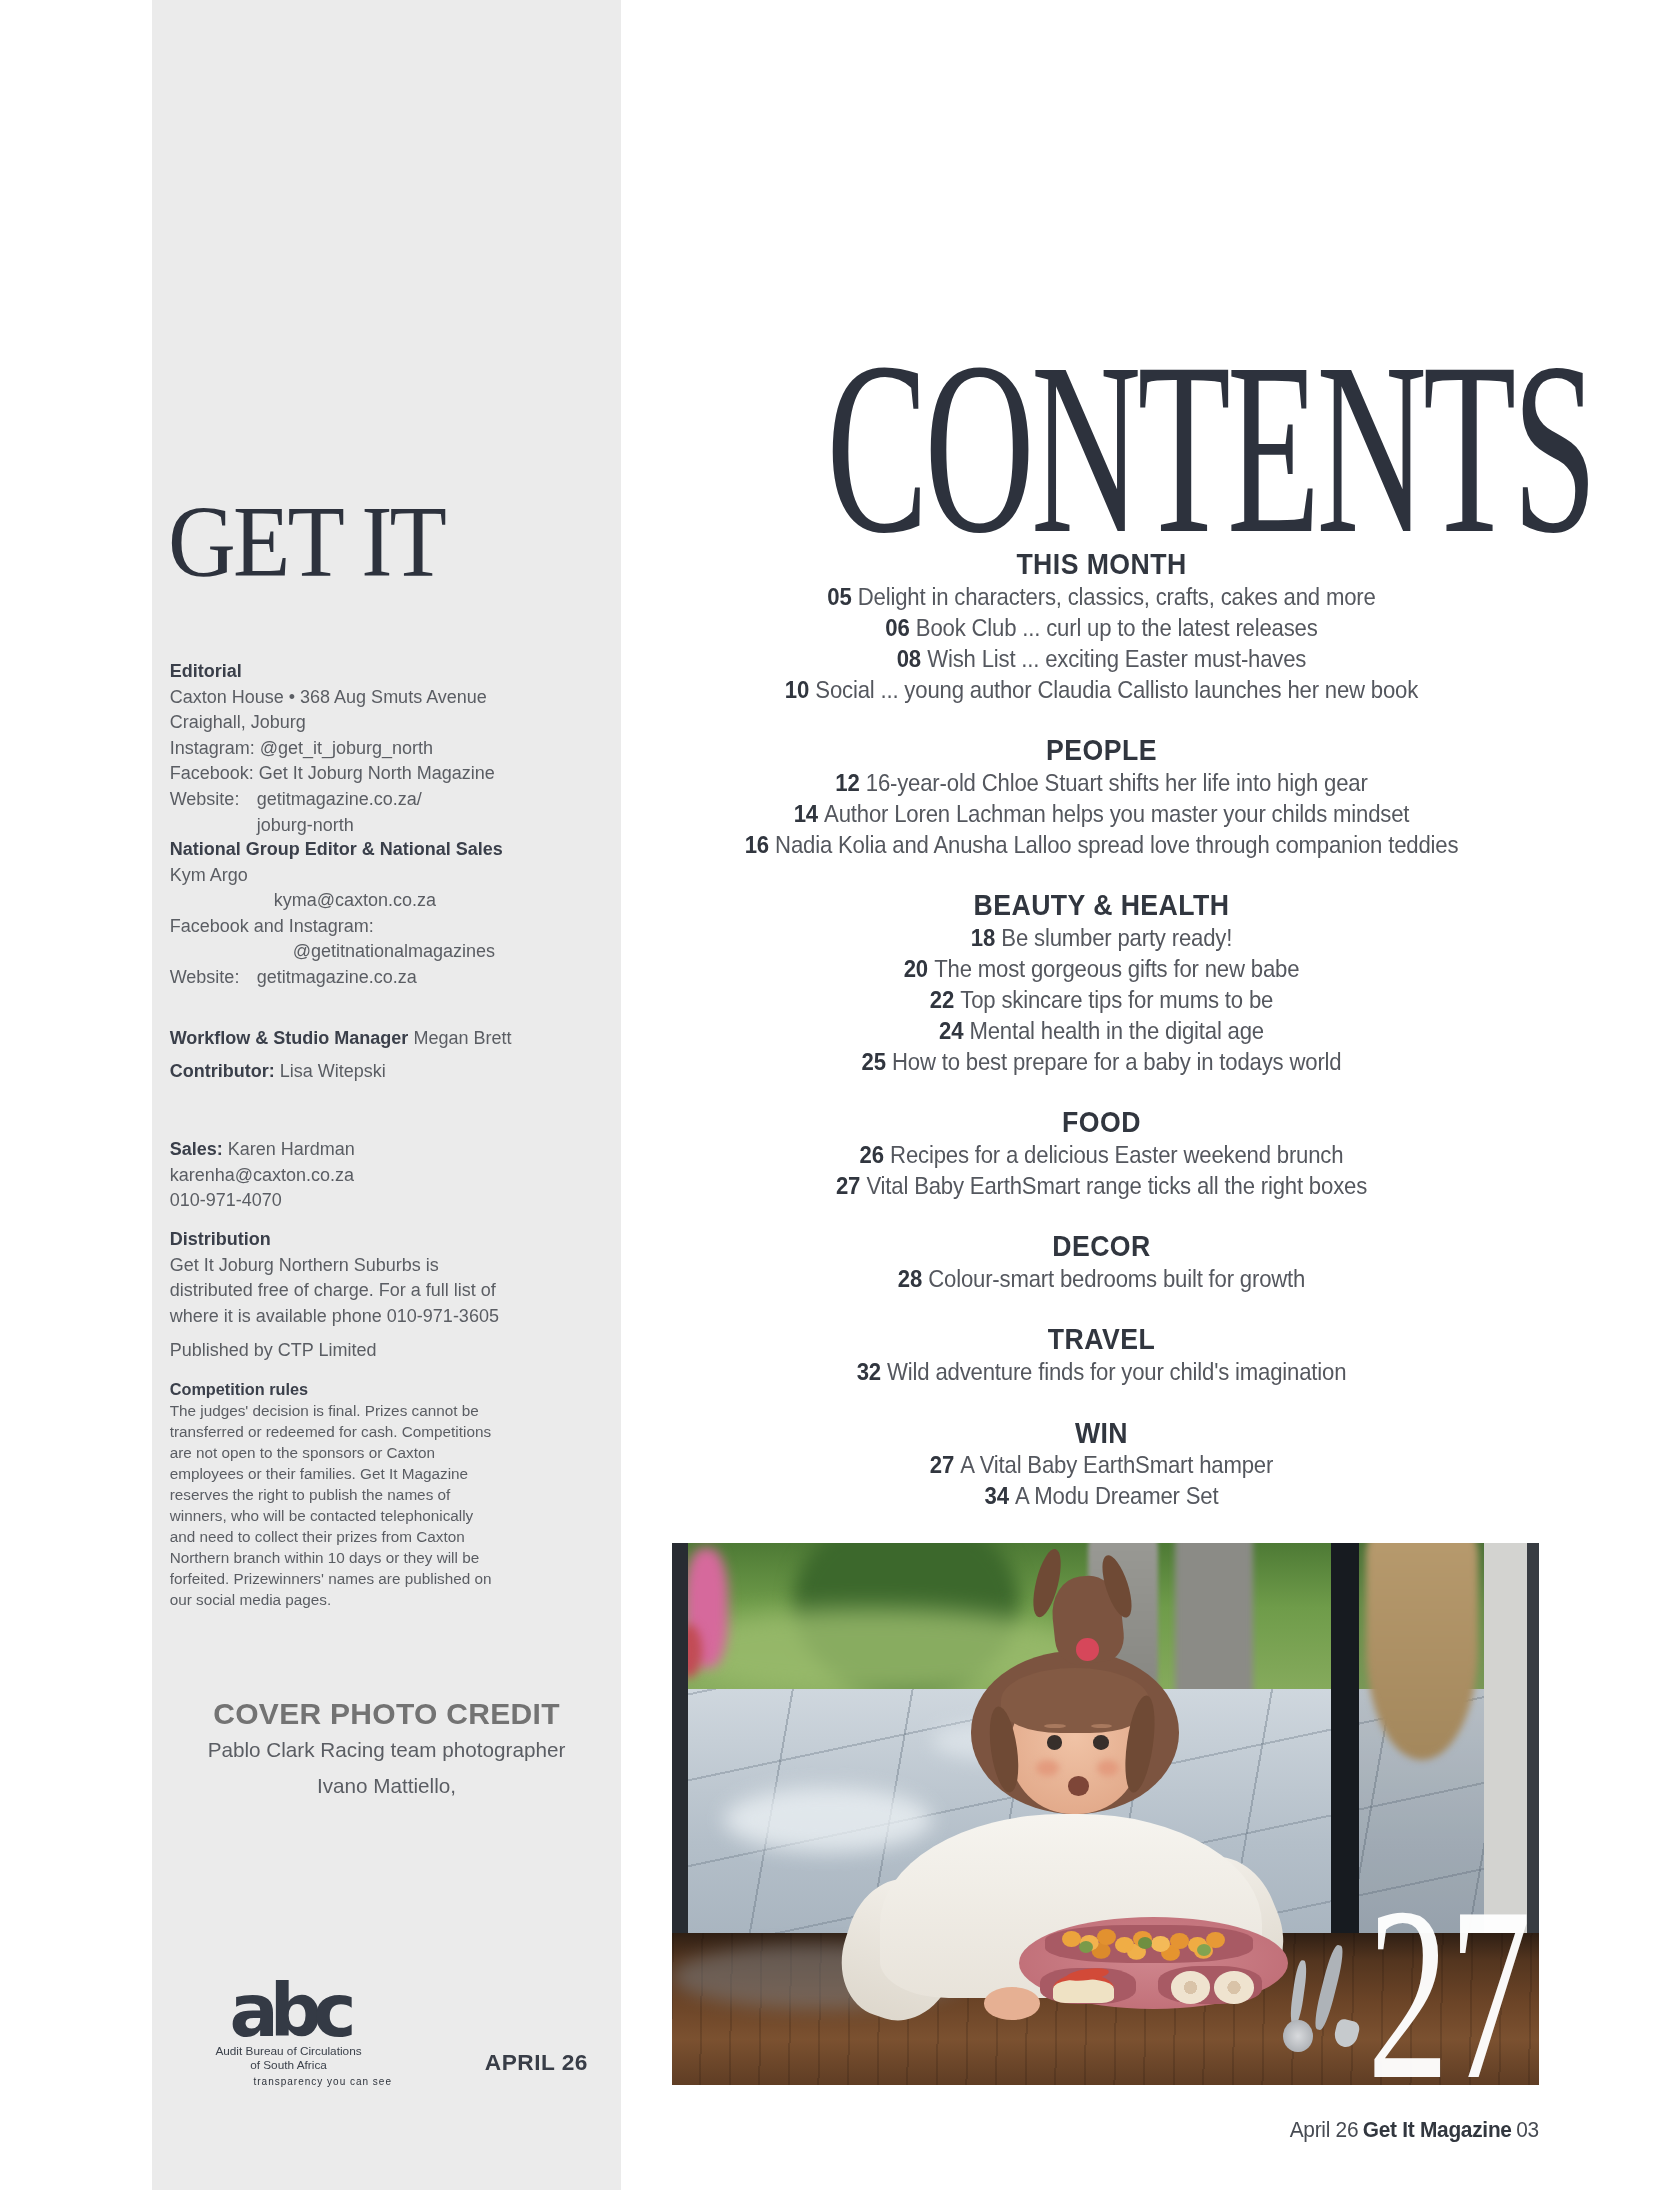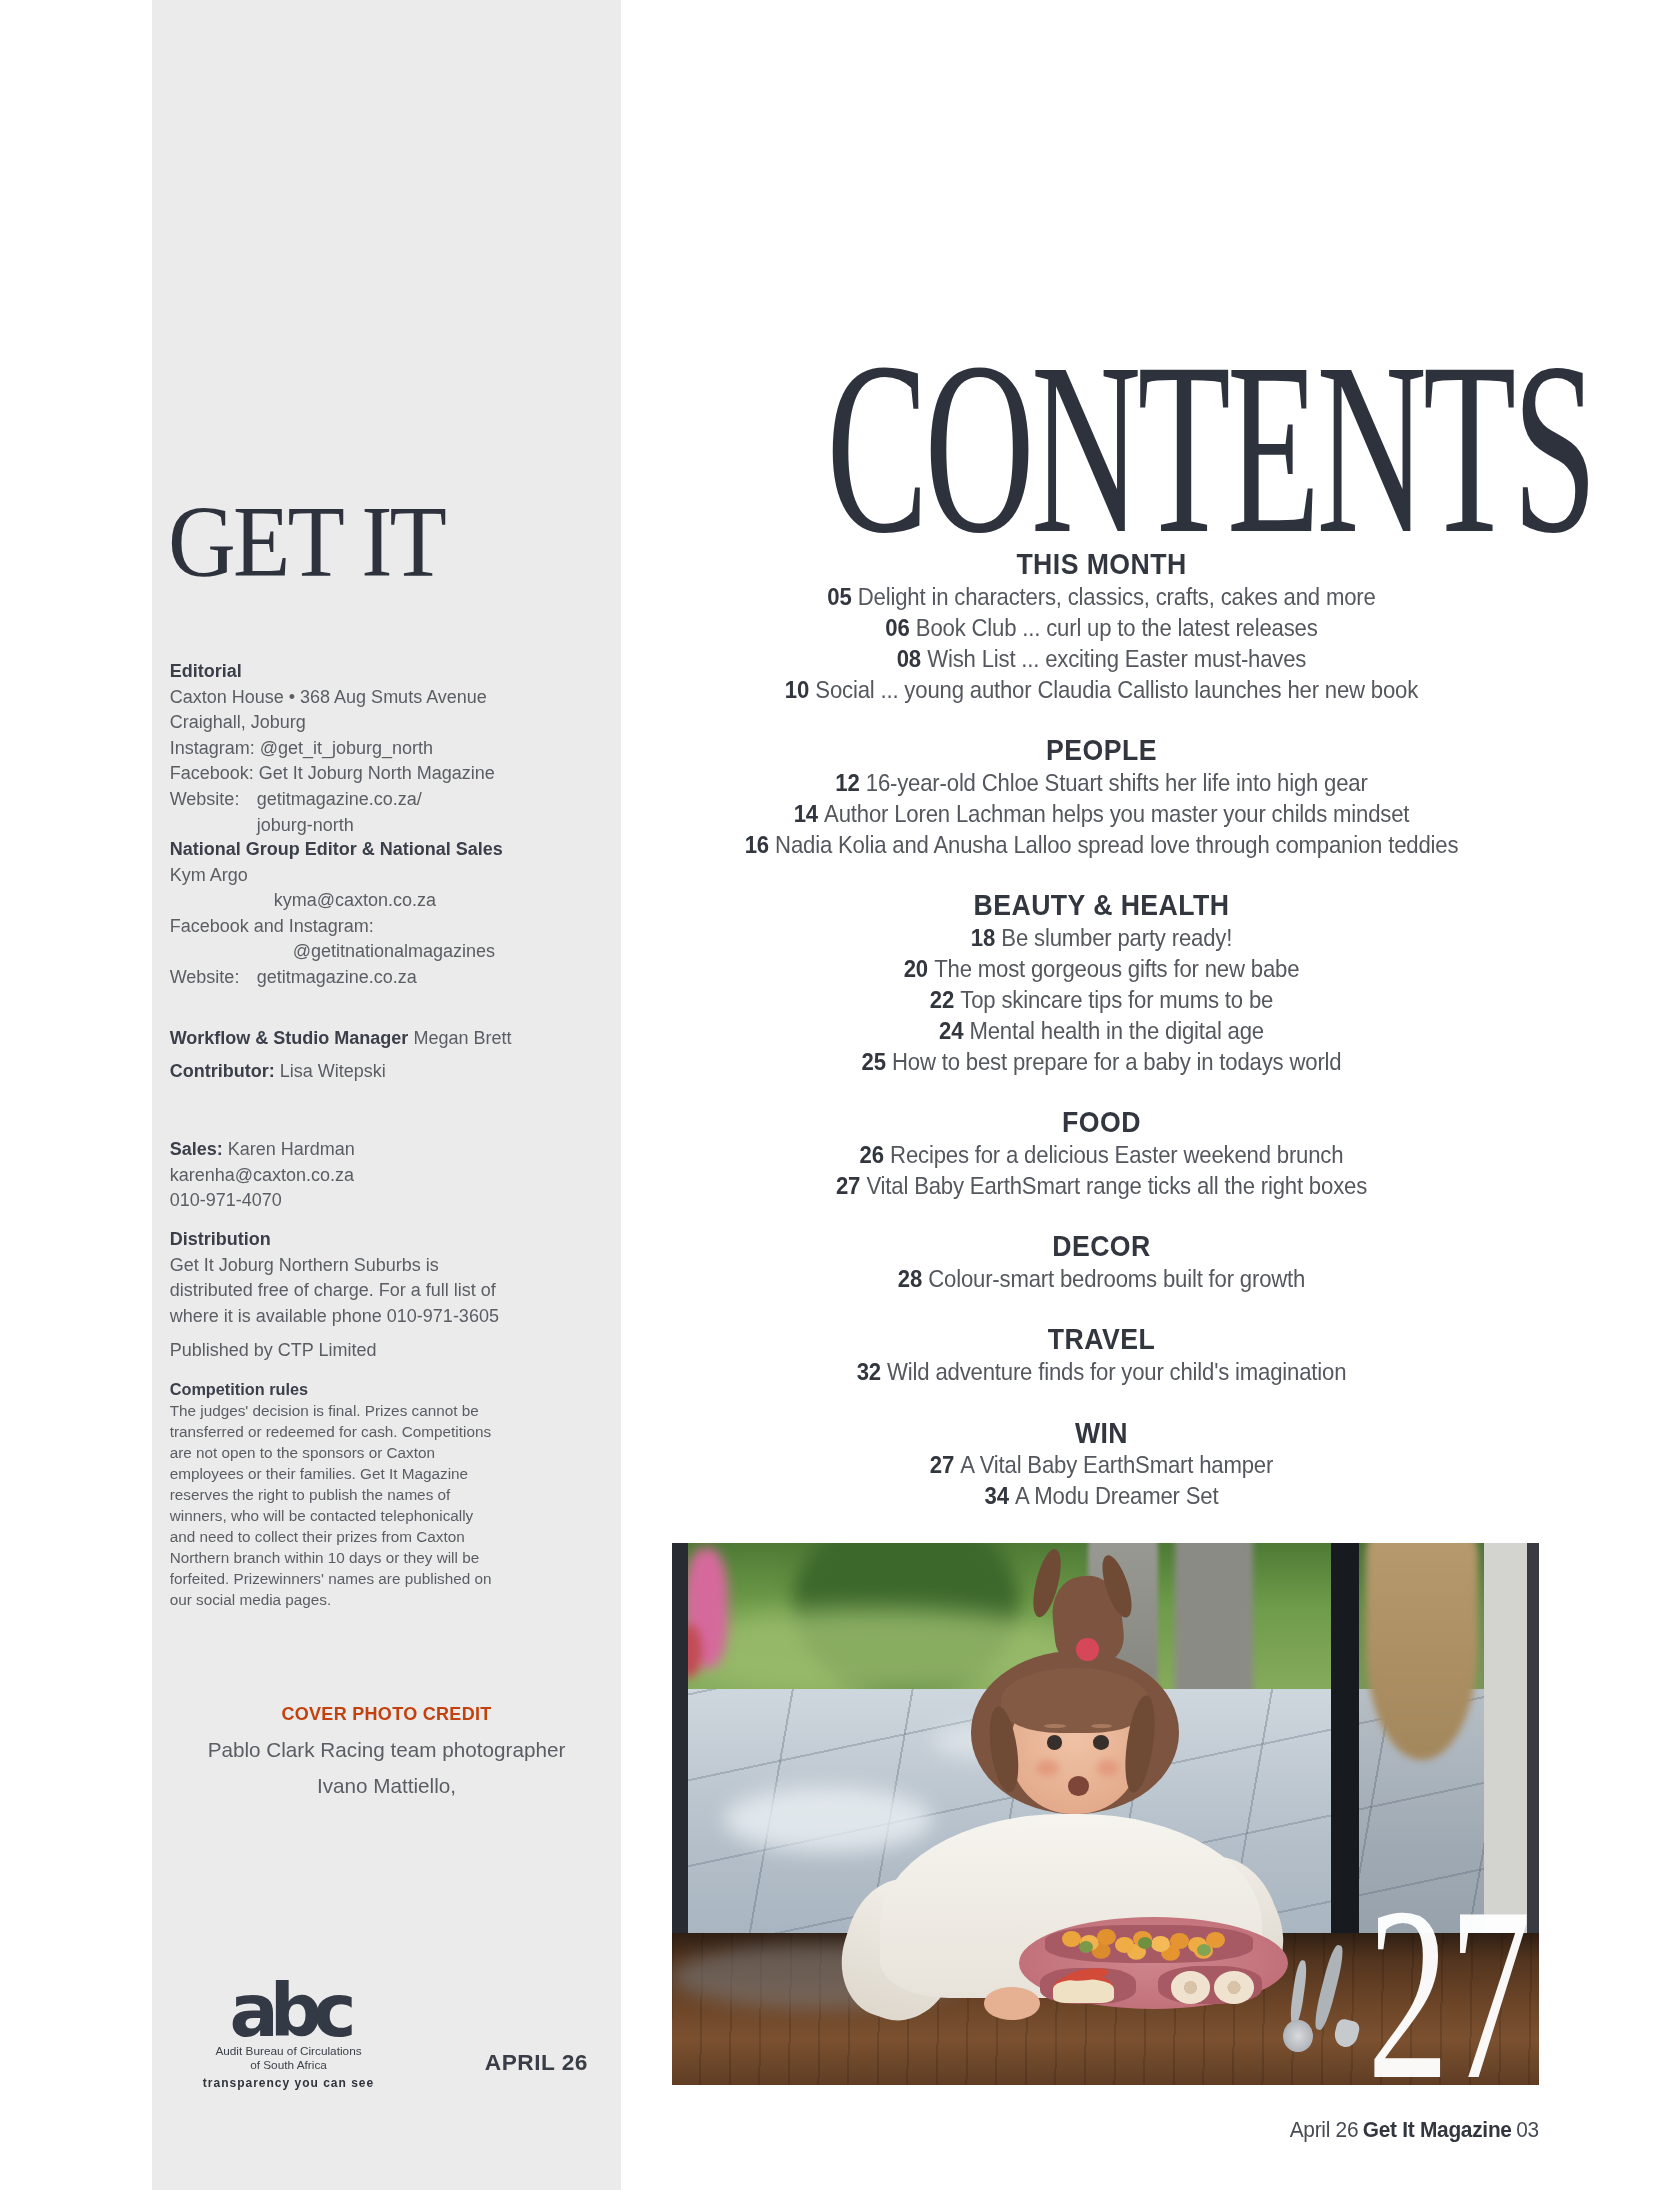--- a/index.html
+++ b/index.html
@@ -33,33 +33,33 @@
   .b-work{top:1026px;}
   .b-work p + p{margin-top:7.9px;}
   .b-sales{top:1113px;margin-top:24px;}
   .b-dist{top:1227px;}
   .b-dist .body{width:357px;}
   .b-dist .published{margin-top:8.9px;}
   .b-comp{top:1379px;font-size:15.3px;line-height:21px;}
   .b-comp .lbl{font-size:16.3px;}
   .b-comp .body{width:327px;}
   .b-cover{top:1696px;text-align:center;line-height:36px;left:9.9px;right:9.9px;}
-  .b-cover .cover-lbl{font-weight:bold;font-size:18px;color:#c2410c;letter-spacing:0.3px;}
+  .b-cover .cover-lbl{font-weight:bold;font-size:30px;color:#737373;letter-spacing:0.3px;}
   .b-cover .cover-name{font-size:20.7px;}
   .wlab{display:inline-block;min-width:87px;}
   .ind-a{padding-left:104px;}
   .ind-b{padding-left:123px;}
   .ind-c{padding-left:87px;}
   .abc{position:absolute;left:33px;top:1976px;width:207px;text-align:center;color:#3c424c;}
   .abc-glyph{
     font-family:"DejaVu Sans",sans-serif;font-weight:900;
     font-size:73px;line-height:0.95;letter-spacing:-8.9px;color:#343a45;
   }
   .abc-line{font-size:11.8px;line-height:13.8px;}
-  .abc-tag{font-size:12px;letter-spacing:1px;margin-top:3px;color:#2f343d;font-weight:bold;}
+  .abc-tag{font-size:10px;letter-spacing:1px;margin-top:3px;color:#2f343d;font-weight:normal;text-align:right;}
   .issue{
     position:absolute;right:33px;top:2049px;
     font-weight:bold;font-size:22.7px;color:#383d47;letter-spacing:0.5px;
   }
   
   .main{position:absolute;left:658px;top:0;width:887px;}
   .contents-title{
     position:absolute;top:325px;left:0;width:100%;margin:0;
     text-align:center;white-space:nowrap;
     font-family:"Liberation Serif",serif;font-weight:normal;

